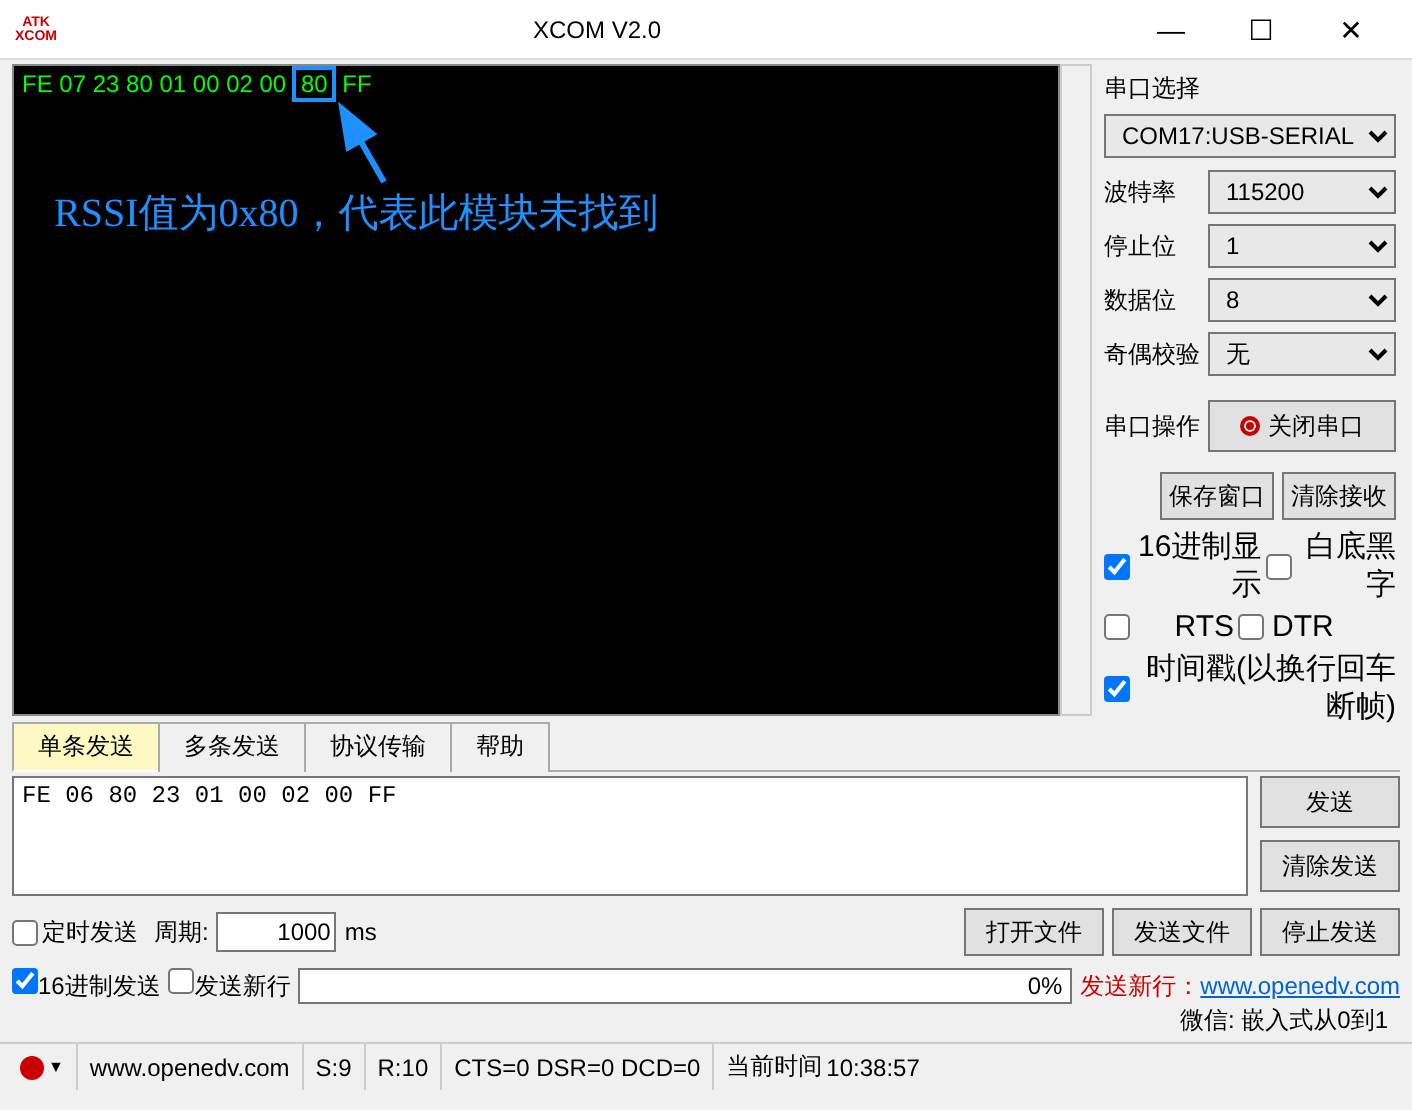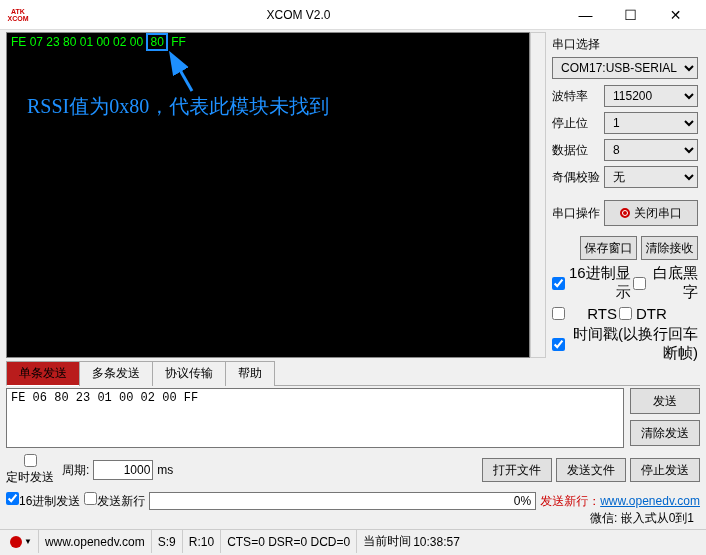--- a/index.html
+++ b/index.html
@@ -28,27 +28,27 @@
 .side-panel .op-row .lbl { width: 52px; }
 .side-panel .op-btn { flex: 1; height: 26px; border: 1px solid #767676; background: #e1e1e1; display: flex; align-items: center; justify-content: center; gap: 4px; cursor: pointer; }
 .side-panel .op-btn .rec-icon { width: 10px; height: 10px; border: 2px solid #c00; border-radius: 50%; background: #c00; box-shadow: inset 0 0 0 1px #fff; }
 .side-panel .btn-row { display: flex; gap: 4px; margin-bottom: 4px; padding-left: 28px; }
 .side-panel .btn-row button { flex: 1; height: 24px; border: 1px solid #767676; background: #e1e1e1; cursor: pointer; }
 .side-panel .chk-row { display: flex; align-items: center; gap: 2px; margin-bottom: 3px; }
 .side-panel .chk-row input[type="checkbox"] { margin-right: 2px; }
 .side-panel .chk-row .chk-label { font-size: 15px; text-align: right; }
 .tabs { display: flex; border-bottom: 1px solid #aaa; margin: 0 6px; }
 .tabs .tab { padding: 3px 12px; border: 1px solid #aaa; border-bottom: none; background: #f0f0f0; margin-right: -1px; cursor: pointer; position: relative; top: 1px; }
-.tabs .tab.active { background: #b91c1c; border-bottom: 1px solid #fff; }
+.tabs .tab.active { background: #fef9c3; border-bottom: 1px solid #fff; }
 .send-area { margin: 2px 6px 0; display: flex; gap: 6px; }
 .send-text { flex: 1; height: 60px; border: 1px solid #767676; background: #fff; padding: 2px 4px; font-family: "Courier New", monospace; resize: none; }
 .send-btns { width: 70px; display: flex; flex-direction: column; gap: 6px; }
 .send-btns button { height: 26px; border: 1px solid #767676; background: #e1e1e1; cursor: pointer; }
 .ctrl-row { display: flex; align-items: center; margin: 6px; gap: 4px; }
-.ctrl-row .chk { display: flex; align-items: center; gap: 2px; flex-direction: column; }
+.ctrl-row .chk { display: flex; align-items: center; gap: 2px; }
 .ctrl-row .period-label { margin-left: 4px; }
 .ctrl-row .period-input { width: 60px; height: 20px; border: 1px solid #767676; padding: 0 2px; text-align: right; }
 .ctrl-row .spacer { flex: 1; }
 .ctrl-row .btn { height: 24px; padding: 0 10px; border: 1px solid #767676; background: #e1e1e1; cursor: pointer; }
 .promo-row { display: flex; align-items: center; margin: 2px 6px; gap: 4px; }
 .promo-row .prog-wrap { flex: 1; height: 18px; border: 1px solid #767676; background: #fff; display: flex; align-items: center; justify-content: flex-end; padding: 0 4px; }
 .promo-row .promo-text { font-size: 12px; }
 .promo-row .promo-text .red { color: #c00; }
 .promo-row .promo-text .blue { color: #06c; text-decoration: underline; }
 .statusbar { display: flex; align-items: center; height: 24px; border-top: 1px solid #ccc; background: #f0f0f0; padding: 0 4px; gap: 0; }

